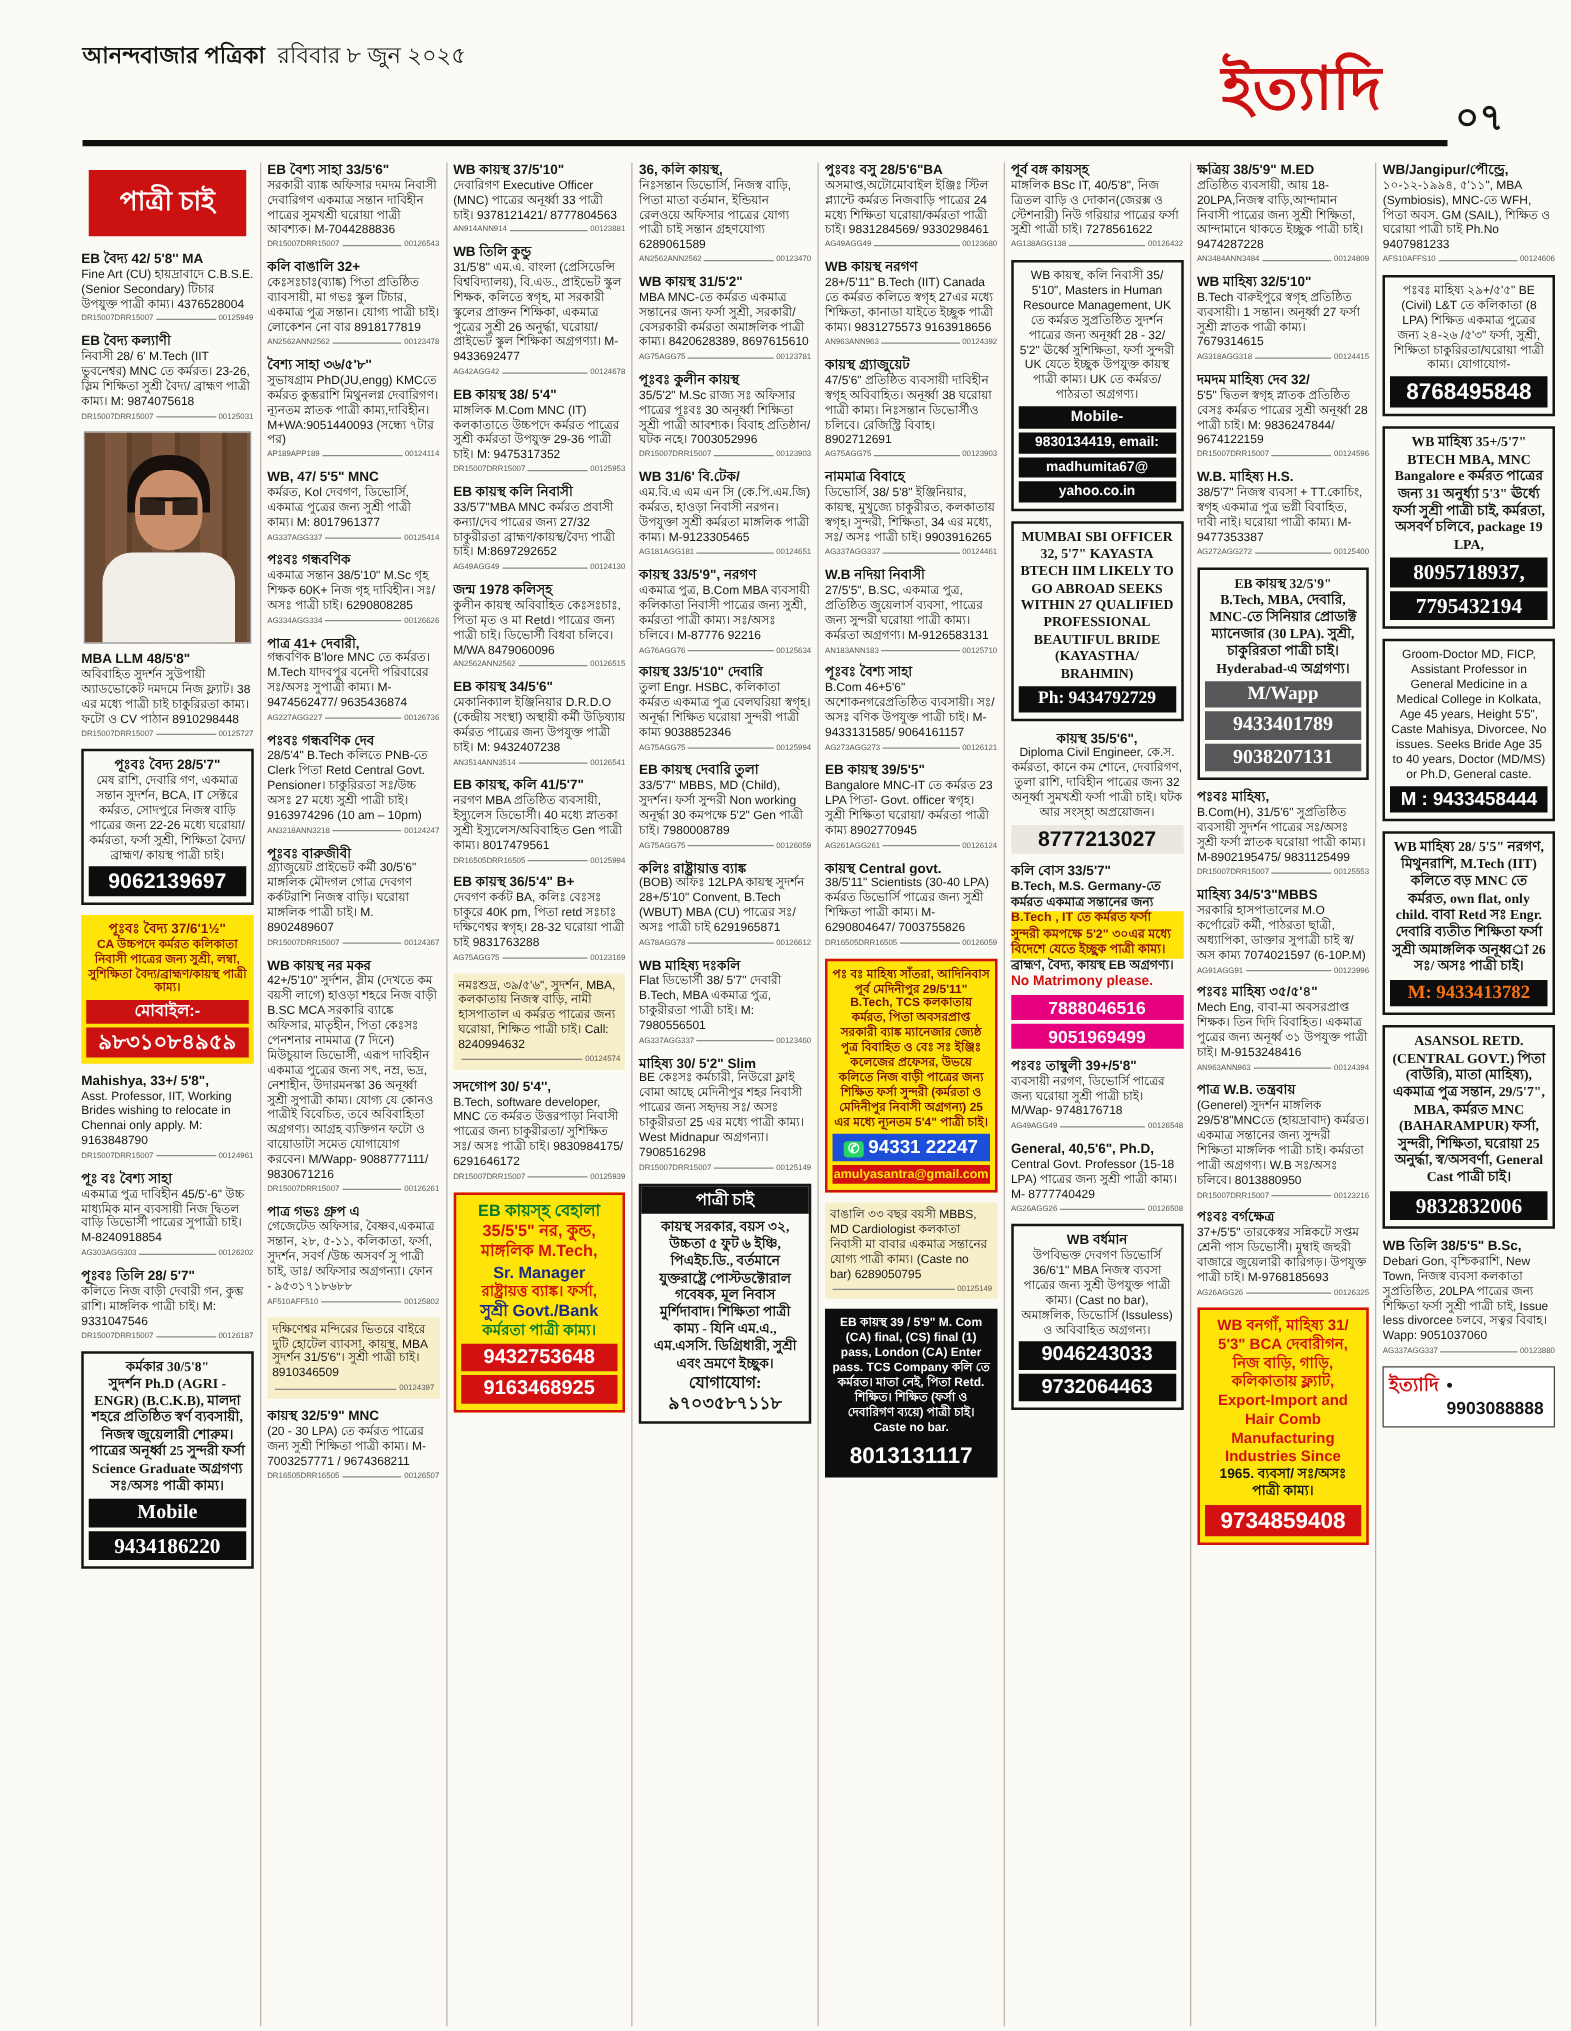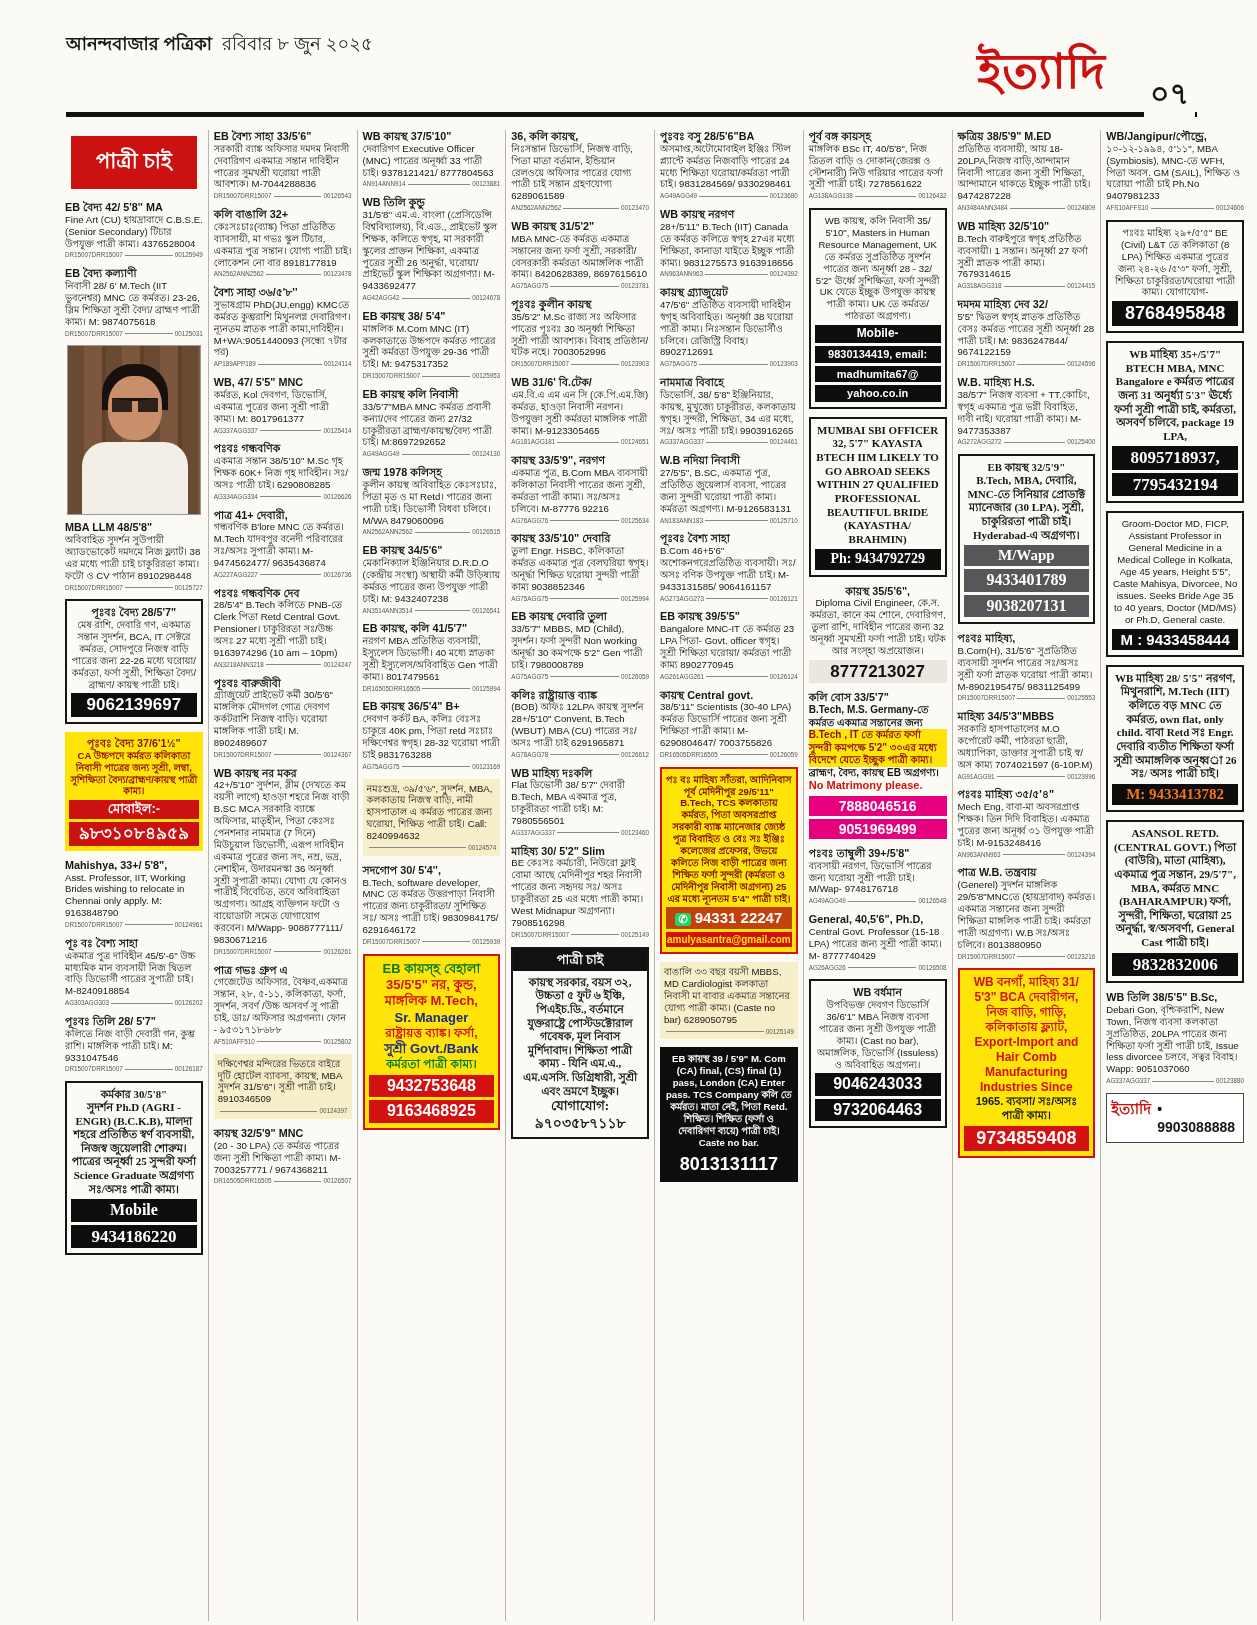--- a/index.html
+++ b/index.html
@@ -6,21 +6,21 @@
   .sheet{position:relative;width:1257px;height:1625px;background:#fbfaf4;overflow:hidden;
          font-family:"Liberation Sans",sans-serif;color:#161616;}
   
   .masthead{position:absolute;top:30px;left:66px;right:60px;height:84px;}
   .mast-line{font-size:18px;}
   .paper{font-weight:bold;}
   .mdate{font-weight:normal;margin-left:10px;}
   .rule{position:absolute;left:66px;right:60px;top:112px;height:5px;background:#101010;z-index:1;}
   .brand{position:absolute;right:140px;top:48px;font-size:48px;line-height:1;color:#cc1111;
          font-weight:bold;background:#fbfaf4;padding:0 12px;z-index:2;}
-  .pageno{position:absolute;right:62px;top:70px;font-size:30px;font-weight:bold;background:#fbfaf4;
+  .pageno{position:absolute;right:48px;top:70px;font-size:30px;font-weight:bold;background:#fbfaf4;
           padding:0 6px;z-index:2;}
   
   .cols{position:absolute;top:130px;left:60px;right:8px;bottom:4px;display:flex;}
   .col{flex:1 1 0;min-width:0;padding:0 5px;overflow:hidden;border-left:1px solid #b9b5aa;}
   .col:first-child{border-left:none;}
   
   .ad{margin:0 0 8px;font-size:9.6px;line-height:1.24;word-wrap:break-word;}
   .ad .t{font-weight:bold;font-size:10.8px;line-height:1.18;}
   .ad .b{}
   .ad.center,.ad-boxed,.ad-yellow,.ad-black{text-align:center;}
@@ -522,21 +522,21 @@
           <div class="t">কায়স্থ Central govt.</div>
           <div class="b">38/5'11" Scientists (30-40 LPA) কর্মরত ডিভোর্সি পাত্রের জন্য সুশ্রী শিক্ষিতা পাত্রী কাম্য। M- 6290804647/ 7003755826</div>
           <div class="ref">
             <span>DR16505DRR16505</span>
             <span class="fill"></span>
             <span>00126059</span>
           </div>
         </div>
         <div class="ad ad-yellow border-red" style="color: rgb(122, 12, 12);">
           <div class="b">পঃ বঃ মাহিষ্য সাঁতরা, আদিনিবাস পূর্ব মেদিনীপুর 29/5'11" B.Tech, TCS কলকাতায় কর্মরত, পিতা অবসরপ্রাপ্ত সরকারী ব্যাঙ্ক ম্যানেজার জ্যেষ্ঠ পুত্র বিবাহিত ও বেঃ সঃ ইঞ্জিঃ কলেজের প্রফেসর, উভয়ে কলিতে নিজ বাড়ী পাত্রের জন্য শিক্ষিত ফর্সা সুন্দরী (কর্মরতা ও মেদিনীপুর নিবাসী অগ্রগন্য) 25 এর মধ্যে ন্যূনতম 5'4" পাত্রী চাই।</div>
-          <div class="bar" style="background: #c2410c; color: rgb(255, 255, 255); font-size: 15px;"><span class="wicon">✆</span><span>94331 22247</span></div>
+          <div class="bar" style="background: #1d4ed8; color: rgb(255, 255, 255); font-size: 15px;"><span class="wicon">✆</span><span>94331 22247</span></div>
           <div class="bar" style="background: rgb(212, 17, 17); color: rgb(255, 228, 9); font-size: 10px;"><span>amulyasantra@gmail.com</span></div>
         </div>
         <div class="ad ad-cream">
           <div class="b">বাঙালি ৩৩ বছর বয়সী MBBS, MD Cardiologist কলকাতা নিবাসী মা বাবার একমাত্র সন্তানের যোগ্য পাত্রী কাম্য। (Caste no bar) 6289050795</div>
           <div class="ref">
             <span></span>
             <span class="fill"></span>
             <span>00125149</span>
           </div>
         </div>
@@ -676,20 +676,29 @@
             <span>00124394</span>
           </div>
         </div>
         <div class="ad ad-plain">
           <div class="t">পাত্র W.B. তন্ত্রবায়</div>
           <div class="b">(Generel) সুদর্শন মাঙ্গলিক 29/5'8"MNCতে (হায়দ্রাবাদ) কর্মরত। একমাত্র সন্তানের জন্য সুন্দরী শিক্ষিতা মাঙ্গলিক পাত্রী চাই। কর্মরতা পাত্রী অগ্রগণ্য। W.B সঃ/অসঃ চলিবে। 8013880950</div>
           <div class="ref">
             <span>DR15007DRR15007</span>
             <span class="fill"></span>
             <span>00123216</span>
+          </div>
+        </div>
+        <div class="ad ad-plain">
+          <div class="t">পঃবঃ বর্গক্ষেত্র</div>
+          <div class="b">37+/5'5" তারকেস্বর সন্নিকটে সপ্তম শ্রেনী পাস ডিভোর্সী। মুম্বাই জহুরী বাজারে জুয়েলারী কারিগড়। উপযুক্ত পাত্রী চাই। M-9768185693</div>
+          <div class="ref">
+            <span>AG26AGG26</span>
+            <span class="fill"></span>
+            <span>00126325</span>
           </div>
         </div>
         <div class="ad ad-yellow border-red">
           <div class="ln" style="color: rgb(212, 17, 17); font-size: 12px; font-weight: bold;">WB বনগাঁ, মাহিষ্য 31/</div>
           <div class="ln" style="color: rgb(212, 17, 17); font-size: 12px; font-weight: bold;">5'3" BCA দেবারীগন,</div>
           <div class="ln" style="color: rgb(212, 17, 17); font-size: 12px; font-weight: bold;">নিজ বাড়ি, গাড়ি,</div>
           <div class="ln" style="color: rgb(212, 17, 17); font-size: 12px; font-weight: bold;">কলিকাতায় ফ্ল্যাট,</div>
           <div class="ln" style="color: rgb(212, 17, 17); font-size: 12px; font-weight: bold;">Export-Import and</div>
           <div class="ln" style="color: rgb(212, 17, 17); font-size: 12px; font-weight: bold;">Hair Comb</div>
           <div class="ln" style="color: rgb(212, 17, 17); font-size: 12px; font-weight: bold; text-align: center;">Manufacturing</div>

